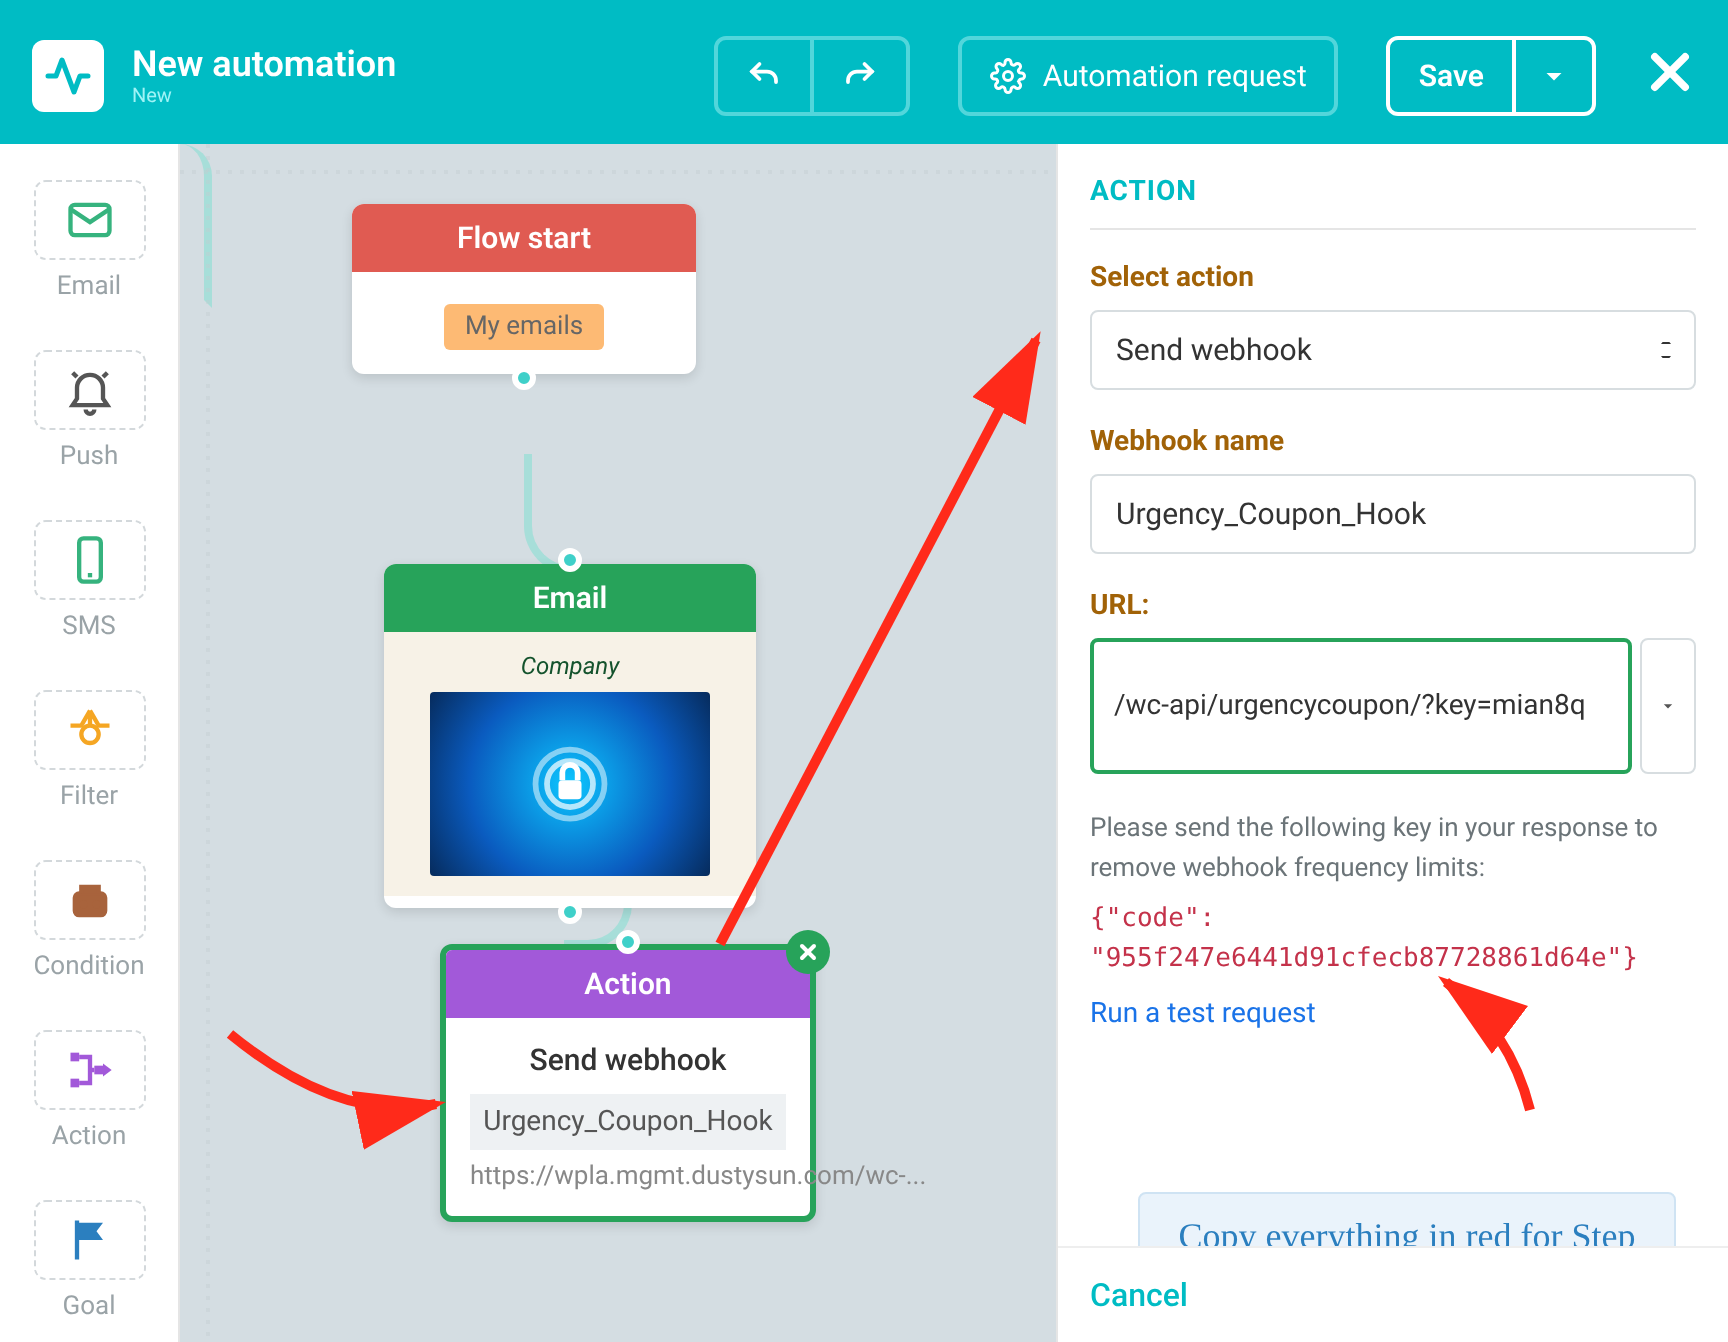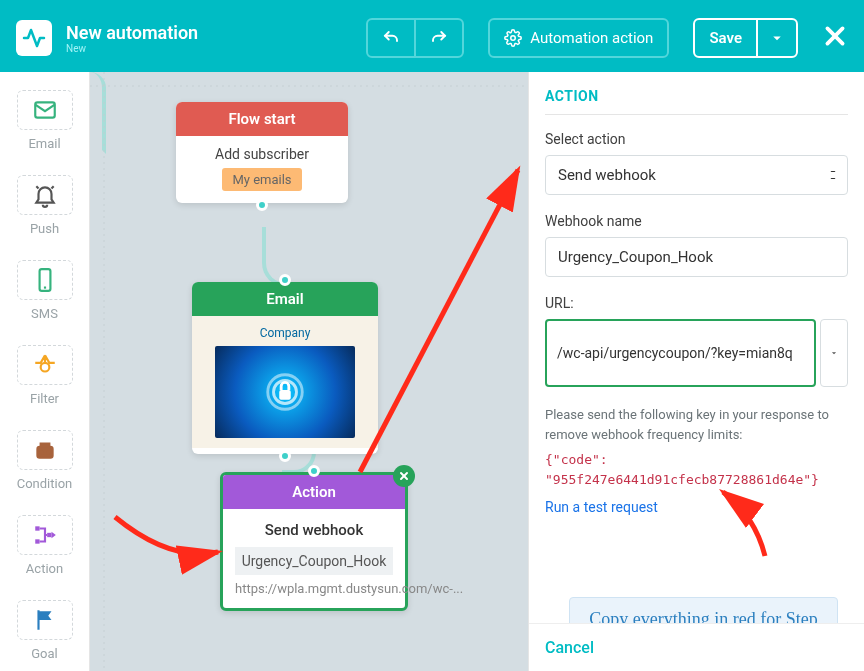--- a/index.html
+++ b/index.html
@@ -44,21 +44,21 @@
   .card { position: absolute; width: 172px; background: #fff; border-radius: 6px; box-shadow: 0 2px 6px rgba(0,0,0,.12); text-align: center; }
   .card .chead { color: #fff; font-weight: 600; padding: 8px 0; border-radius: 6px 6px 0 0; font-size: 15px; }
   .card .cbody { padding: 10px 10px 12px; font-size: 14px; color: #444; }
   .card .tag { display: inline-block; background: #fdba74; padding: 4px 10px; border-radius: 3px; margin-top: 6px; font-size: 13px; color: #666; }
   .card1 { top: 30px; left: 86px; }
   .card1 .chead { background: #e05b52; }
   .card2 { top: 210px; left: 102px; width: 186px; }
   .card2 .chead { background: #27a35a; }
   .card2 .cbody { padding: 0 0 6px; }
   .email-thumb { width: 100%; background: #f7f2e7; padding: 10px 8px; }
-  .email-thumb .company { color: #0369a1; font-size: 12px; margin-bottom: 6px; }
+  .email-thumb .company { font-style: italic; color: #14532d; font-size: 12px; margin-bottom: 6px; }
   .email-thumb .img { width: 140px; height: 92px; margin: 0 auto; background: radial-gradient(circle at center, #0cc6ff 0%, #0a5bbf 60%, #062b5c 100%); position: relative; border-radius: 2px; overflow: hidden; display: flex; align-items: center; justify-content: center; }
   .email-thumb .img svg { width: 46px; height: 46px; }
   .card3 { top: 400px; left: 130px; width: 188px; border: 3px solid #27a35a; }
   .card3 .chead { background: #a259d9; border-radius: 3px 3px 0 0; }
   .card3 .cbody { padding: 12px 8px; }
   .card3 .cbody .l1 { font-weight: 500; color: #333; font-size: 15px; }
   .card3 .cbody .l2 { background: #eef1f3; margin: 8px 4px 6px; padding: 6px 4px; font-size: 14px; color: #555; }
   .card3 .cbody .l3 { font-size: 13px; color: #888; padding: 0 4px; }
   .close-badge { position: absolute; top: -10px; right: -10px; width: 22px; height: 22px; border-radius: 50%; background: #27a35a; color: #fff; display: flex; align-items: center; justify-content: center; font-weight: 700; font-size: 14px; }
   .node-dot { position: absolute; width: 12px; height: 12px; border: 3px solid #fff; background: #3fd0c9; border-radius: 50%; left: 50%; transform: translateX(-50%); }
@@ -67,21 +67,21 @@
   .card2 .dbot { bottom: -8px; }
   .card3 .dtop { top: -10px; }
   .conn1 { top: 128px; height: 82px; left: 188px; border-radius: 0 20px 0 20px; width: 16px; background: none; border-right: 4px solid #a7ded9; border-bottom: 4px solid transparent; }
   .conn1b { position:absolute; top: 155px; left: 172px; width: 30px; height: 60px; border: 4px solid #a7ded9; border-right: none; border-top: none; border-radius: 0 0 0 24px; }
   .conn2b { position: absolute; top: 380px; left: 192px; width: 34px; height: 22px; border: 4px solid #a7ded9; border-left: none; border-top: none; border-radius: 0 0 24px 0; }
 
   
   .panel { width: 336px; background: #fff; border-left: 1px solid #e5e5e5; display: flex; flex-direction: column; }
   .panel .inner { padding: 16px 16px 10px; flex: 1; overflow: auto; }
   .panel-h { color: #00bcc4; font-weight: 700; letter-spacing: .5px; font-size: 14px; border-bottom: 1px solid #e5e5e5; padding-bottom: 10px; margin-bottom: 16px; }
-  .flabel { font-size: 14px; font-weight: 400; color: #404040; margin-bottom: 8px; }
+  .flabel { font-size: 14px; font-weight: 700; color: #a16207; margin-bottom: 8px; }
   .field { margin-bottom: 18px; }
   .select, .input { width: 100%; border: 1px solid #d7dde0; border-radius: 4px; padding: 10px 12px; font-size: 15px; color: #333; background: #fff; }
   .select { position: relative; padding-right: 28px; }
   .select::after { content: ""; position: absolute; right: 10px; top: 50%; width: 8px; height: 12px; transform: translateY(-50%); background: linear-gradient(#333,#333) center 2px/8px 1px no-repeat, linear-gradient(#333,#333) center 9px/8px 1px no-repeat; clip-path: polygon(0 40%, 50% 0, 100% 40%, 100% 60%, 50% 100%, 0 60%);}
   .urlwrap { display: flex; gap: 4px; }
   .urlwrap .input { border: 2px solid #27a35a; color: #333; font-size: 14px; padding: 24px 10px; }
   .urlwrap .dd { width: 32px; border: 1px solid #d7dde0; border-radius: 4px; display: flex; align-items: center; justify-content: center; cursor: pointer; }
   .urlwrap .dd svg { width: 10px; height: 10px; }
   .helptext { font-size: 13px; color: #6b7478; line-height: 1.5; margin-bottom: 6px; }
   .code { font-family: ui-monospace, Menlo, Consolas, monospace; color: #c4324a; font-size: 13px; white-space: pre-wrap; word-break: break-all; line-height: 1.5; }
@@ -121,21 +121,21 @@
           <path d="M15 14l5-5-5-5"></path>
           <path d="M20 9H10a6 6 0 00-6 6v1"></path>
         </svg>
     </button>
   </div>
   <button class="hbtn single" style="margin-left:10px">
     <svg class="icon gap" viewBox="0 0 24 24" fill="none" stroke="#fff" stroke-width="2">
         <circle cx="12" cy="12" r="3"></circle>
         <path d="M19.4 15a1.7 1.7 0 00.34 1.87l.06.06a2 2 0 11-2.83 2.83l-.06-.06a1.7 1.7 0 00-1.87-.34 1.7 1.7 0 00-1 1.55V21a2 2 0 11-4 0v-.09a1.7 1.7 0 00-1-1.55 1.7 1.7 0 00-1.87.34l-.06.06a2 2 0 11-2.83-2.83l.06-.06A1.7 1.7 0 005 15a1.7 1.7 0 00-1.55-1H3a2 2 0 110-4h.09A1.7 1.7 0 005 9a1.7 1.7 0 00-.34-1.87l-.06-.06A2 2 0 117.43 4.24l.06.06A1.7 1.7 0 009 5a1.7 1.7 0 001-1.55V3a2 2 0 114 0v.09c0 .67.39 1.27 1 1.55a1.7 1.7 0 001.87-.34l.06-.06a2 2 0 112.83 2.83l-.06.06A1.7 1.7 0 0019 9c.28.61.88 1 1.55 1H21a2 2 0 110 4h-.09c-.67 0-1.27.39-1.55 1z"></path>
       </svg>
-    <span>Automation action</span>
+    <span>Automation request</span>
   </button>
   <div class="hbtn-group" style="margin-left:10px">
     <button class="hbtn rl save">
         <span>Save</span>
       </button>
     <button class="hbtn rr save" style="padding:0 10px">
       <svg class="icon" viewBox="0 0 24 24" fill="#fff">
           <path d="M7 10l5 5 5-5z"></path>
         </svg>
     </button>
@@ -224,21 +224,20 @@
 
   <div class="canvas">
 
     <div class="conn1"></div>
     <div class="conn1b"></div>
     <div class="conn2b"></div>
 
     <div class="card card1">
       <div class="chead">Flow start</div>
       <div class="cbody">
-        <div>Add subscriber</div>
         <div class="tag">My emails</div>
       </div>
       <div class="node-dot"></div>
     </div>
 
     <div class="card card2">
       <div class="chead">Email</div>
       <div class="cbody">
         <div class="email-thumb">
           <div class="company">Company</div>

